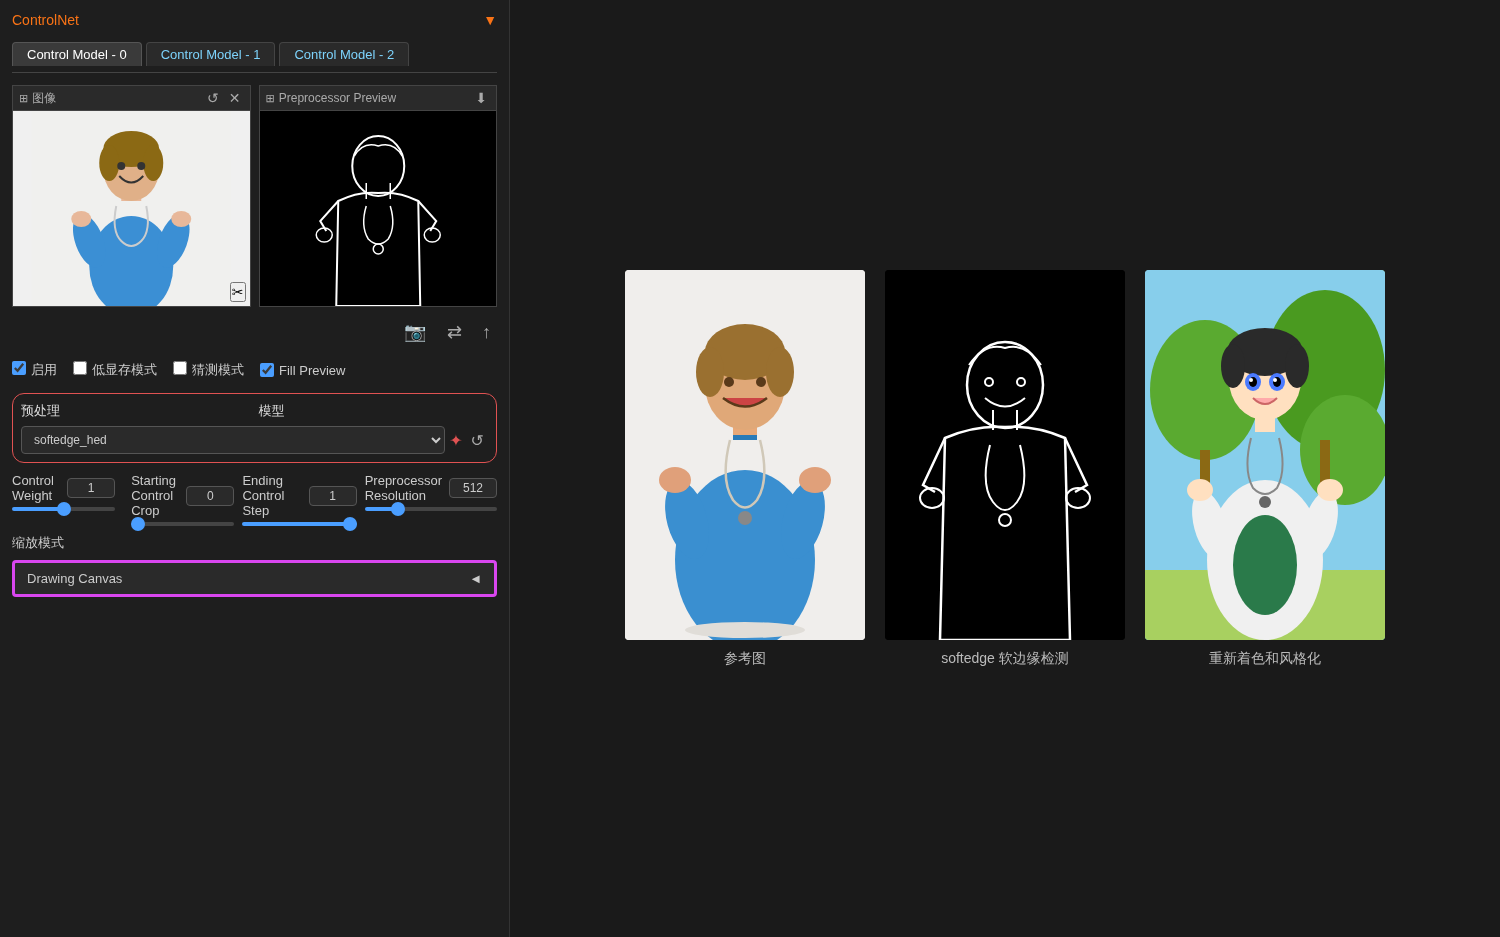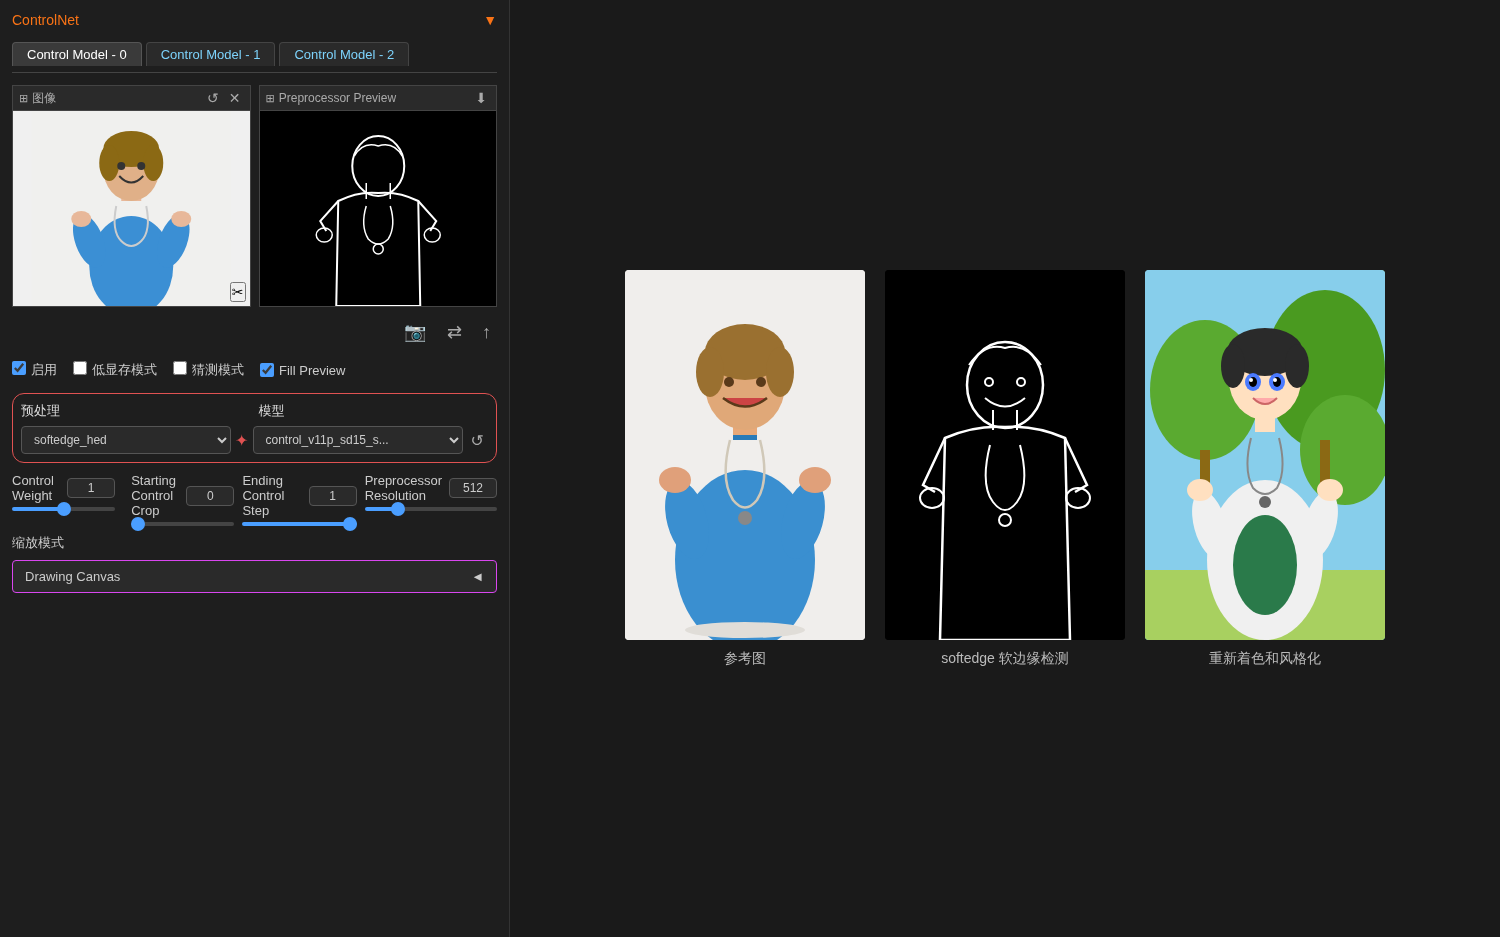--- a/index.html
+++ b/index.html
@@ -282,21 +282,21 @@
       border-radius: 50%;
       background: #4a9eff;
     }
 
     
     .drawing-canvas-row {
       display: flex;
       align-items: center;
       justify-content: space-between;
       background: #2a2a2a;
-      border: 1px solid #d946ef;
+      border: 3px solid #d946ef;
       border-radius: 4px;
       padding: 8px 12px;
       cursor: pointer;
     }
 
     
     .right-panel {
       flex: 1;
       padding: 20px 30px;
       display: flex;
@@ -486,23 +486,20 @@
   <div class="model-section">
     <div class="model-row-labels">
       <span class="model-label">预处理</span>
       <span class="model-label">模型</span>
     </div>
     <div class="model-row-controls">
       <select class="model-select">
         <option>softedge_hed</option>
       </select>
       <span class="star-icon">✦</span>
-      <select class="model-select">
-        <option>control_v11p_sd15_s...</option>
-      </select>
       <button class="model-icon-btn">↺</button>
     </div>
   </div>
 
   <div class="slider-section">
 
     <div class="double-slider-row">
       <div class="slider-row">
         <div class="slider-row-header">
           <span class="slider-label">Control Weight</span>

